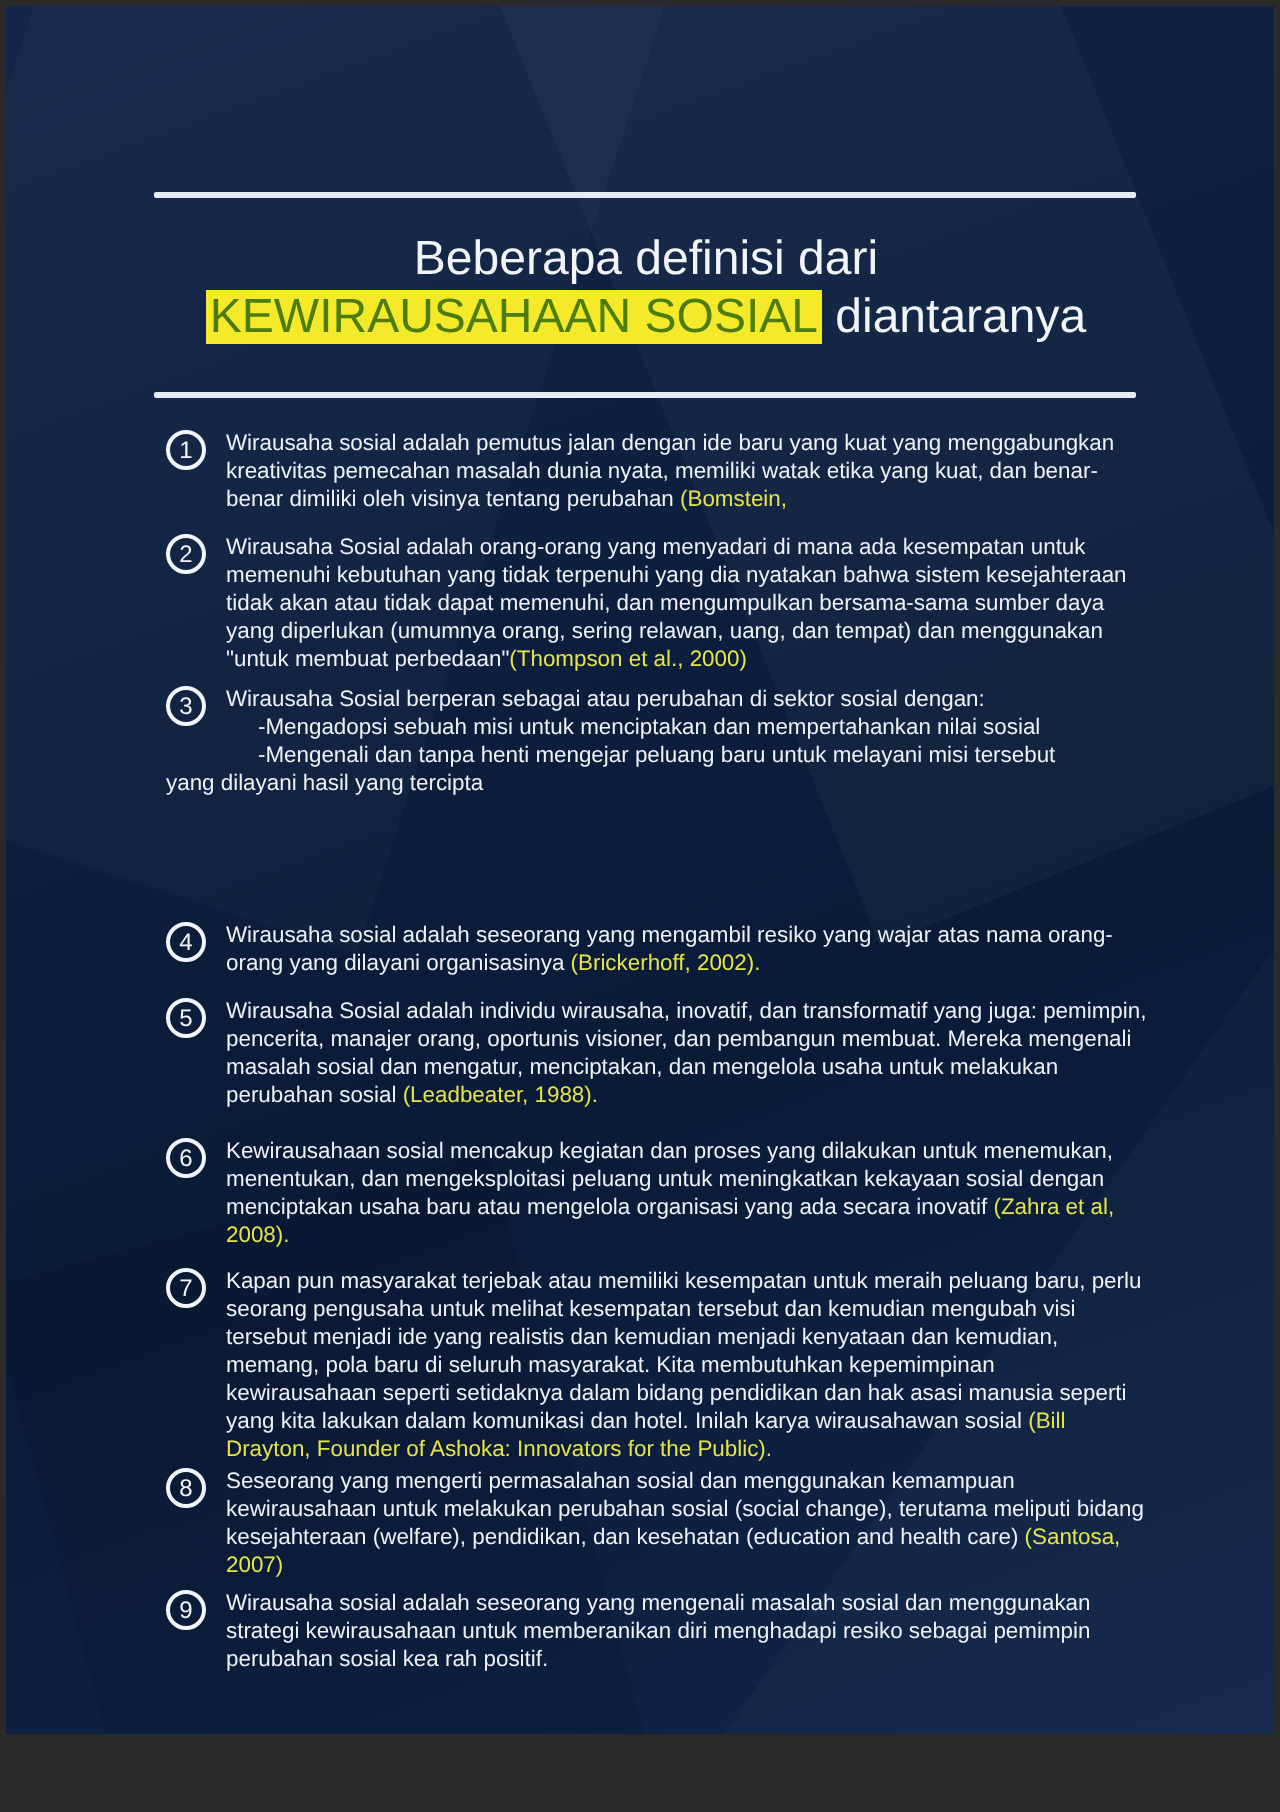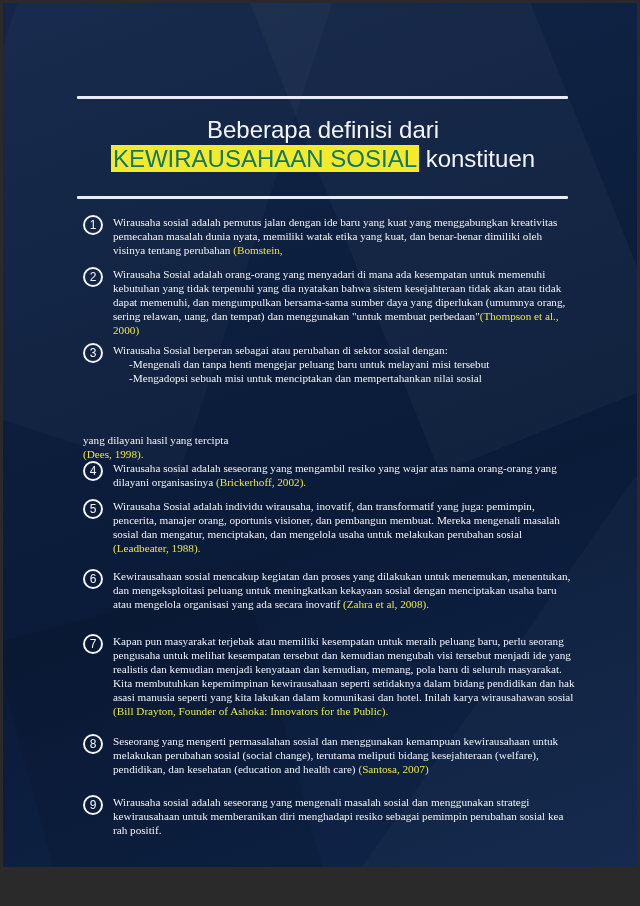--- a/index.html
+++ b/index.html
@@ -15,70 +15,69 @@
     .shard.s1 { left: -40px; top: -60px; width: 300px; height: 500px; background: rgba(255,255,255,0.025); transform: rotate(18deg); }
     .shard.s2 { left: 330px; top: -80px; width: 260px; height: 520px; background: rgba(255,255,255,0.03); transform: rotate(-22deg); }
     .shard.s3 { left: 460px; top: 520px; width: 320px; height: 500px; background: rgba(255,255,255,0.025); transform: rotate(35deg); }
     .shard.s4 { left: 40px; top: 600px; width: 260px; height: 420px; background: rgba(0,0,0,0.08); transform: rotate(-15deg); }
     .rule { position: absolute; left: 74px; width: 491px; height: 3px; background: #e8ecf4; border-radius: 1px; }
     .rule.top { top: 93px; }
     .rule.bottom { top: 193px; }
     .title { position: absolute; left: 60px; width: 520px; text-align: center; }
     .title .line1 { position: absolute; top: 113px; left: 0; width: 520px; font-size: 24px; color: #f2f4f8; }
     .title .line2 { position: absolute; top: 142px; left: 0; width: 520px; font-size: 24px; color: #f2f4f8; }
-    .hl { background: #f4ea2a; color: #0f766e; padding: 0 2px; }
+    .hl { background: #f4ea2a; color: #4d7c0f; padding: 0 2px; }
     .list { position: absolute; left: 80px; top: 212px; width: 492px; }
     .item { position: absolute; left: 0; width: 492px; }
     .num {
       position: absolute; left: 0; top: 0; width: 20px; height: 20px;
       border: 2px solid #f2f4f8; border-radius: 50%;
       font-size: 12px; line-height: 16px; text-align: center; color: #f2f4f8;
     }
-    .txt { position: absolute; left: 30px; top: 0; width: 462px; font-size: 11.2px; line-height: 14px; color: #eef1f6; font-family: Liberation Serif, serif; }
+    .txt { position: absolute; left: 30px; top: 0; width: 462px; font-size: 11.2px; line-height: 14px; color: #eef1f6; }
     .cite { color: #e5e44a; }
     .sub { display: block; padding-left: 16px; }
   </style>
 </head>
 <body>
 
 <div class="page">
   <div class="shard s1"></div>
   <div class="shard s2"></div>
   <div class="shard s3"></div>
   <div class="shard s4"></div>
 
   <div class="rule top"></div>
 
   <div class="title">
     <div class="line1">Beberapa definisi dari</div>
-    <div class="line2"><span class="hl">KEWIRAUSAHAAN SOSIAL</span><span> konstituen</span></div>
+    <div class="line2"><span class="hl">KEWIRAUSAHAAN SOSIAL</span><span> diantaranya</span></div>
   </div>
 
   <div class="rule bottom"></div>
 
   <div class="list">
 
     <div class="item" style="top:0px;">
       <div class="num">1</div>
       <div class="txt"><span>Wirausaha sosial adalah pemutus jalan dengan ide baru yang kuat yang menggabungkan kreativitas pemecahan masalah dunia nyata, memiliki watak etika yang kuat, dan benar-benar dimiliki oleh visinya tentang perubahan </span><span class="cite">(Bomstein,</span></div>
     </div>
 
     <div class="item" style="top:52px;">
       <div class="num">2</div>
       <div class="txt"><span>Wirausaha Sosial adalah orang-orang yang menyadari di mana ada kesempatan untuk memenuhi kebutuhan yang tidak terpenuhi yang dia nyatakan bahwa sistem kesejahteraan tidak akan atau tidak dapat memenuhi, dan mengumpulkan bersama-sama sumber daya yang diperlukan (umumnya orang, sering relawan, uang, dan tempat) dan menggunakan "untuk membuat perbedaan"</span><span class="cite">(Thompson et al., 2000)</span></div>
     </div>
 
     <div class="item" style="top:128px;">
       <div class="num">3</div>
       <div class="txt">
         <span>Wirausaha Sosial berperan sebagai atau perubahan di sektor sosial dengan:</span>
+        <span class="sub">-Mengadopsi sebuah misi untuk menciptakan dan mempertahankan nilai sosial</span>
         <span class="sub">-Mengenali dan tanpa henti mengejar peluang baru untuk melayani misi tersebut</span>
-        <span class="sub">-Mengadopsi sebuah misi untuk menciptakan dan mempertahankan nilai sosial</span>
-        <span style="display:block;margin-left:-30px;margin-top:48px;">yang dilayani hasil yang tercipta</span>
-        <span class="cite" style="display:block;margin-left:-30px;">(Dees, 1998).</span>
+        <span style="display:block;margin-left:-30px;">yang dilayani hasil yang tercipta</span>
       </div>
     </div>
 
     <div class="item" style="top:246px;">
       <div class="num">4</div>
       <div class="txt"><span>Wirausaha sosial adalah seseorang yang mengambil resiko yang wajar atas nama orang-orang yang dilayani organisasinya </span><span class="cite">(Brickerhoff, 2002).</span></div>
     </div>
 
     <div class="item" style="top:284px;">
       <div class="num">5</div>

